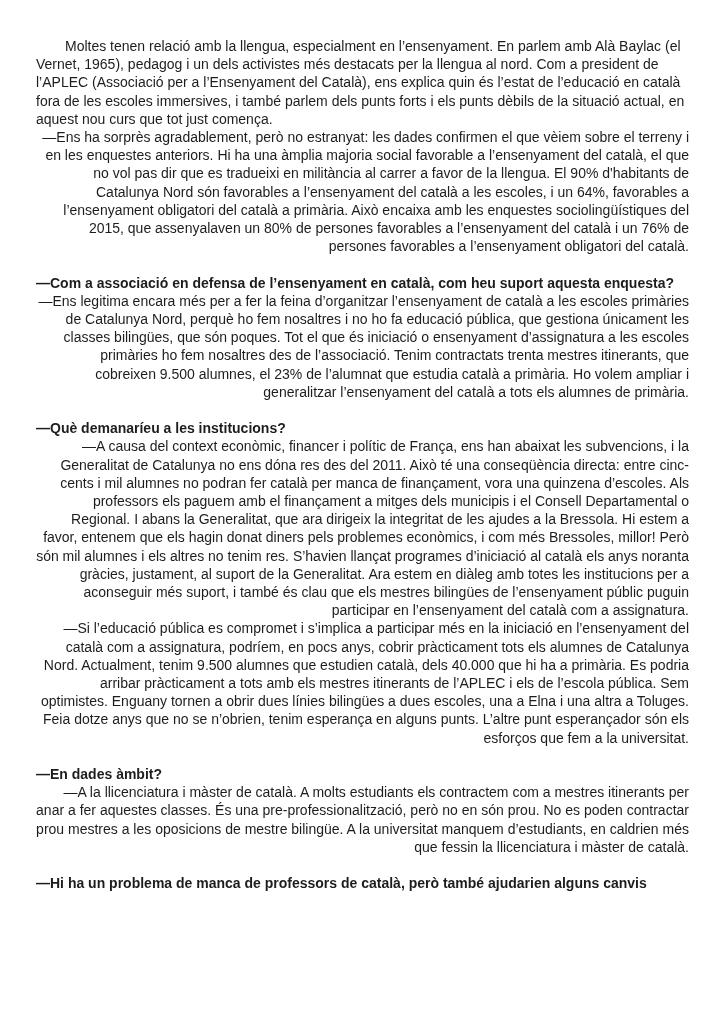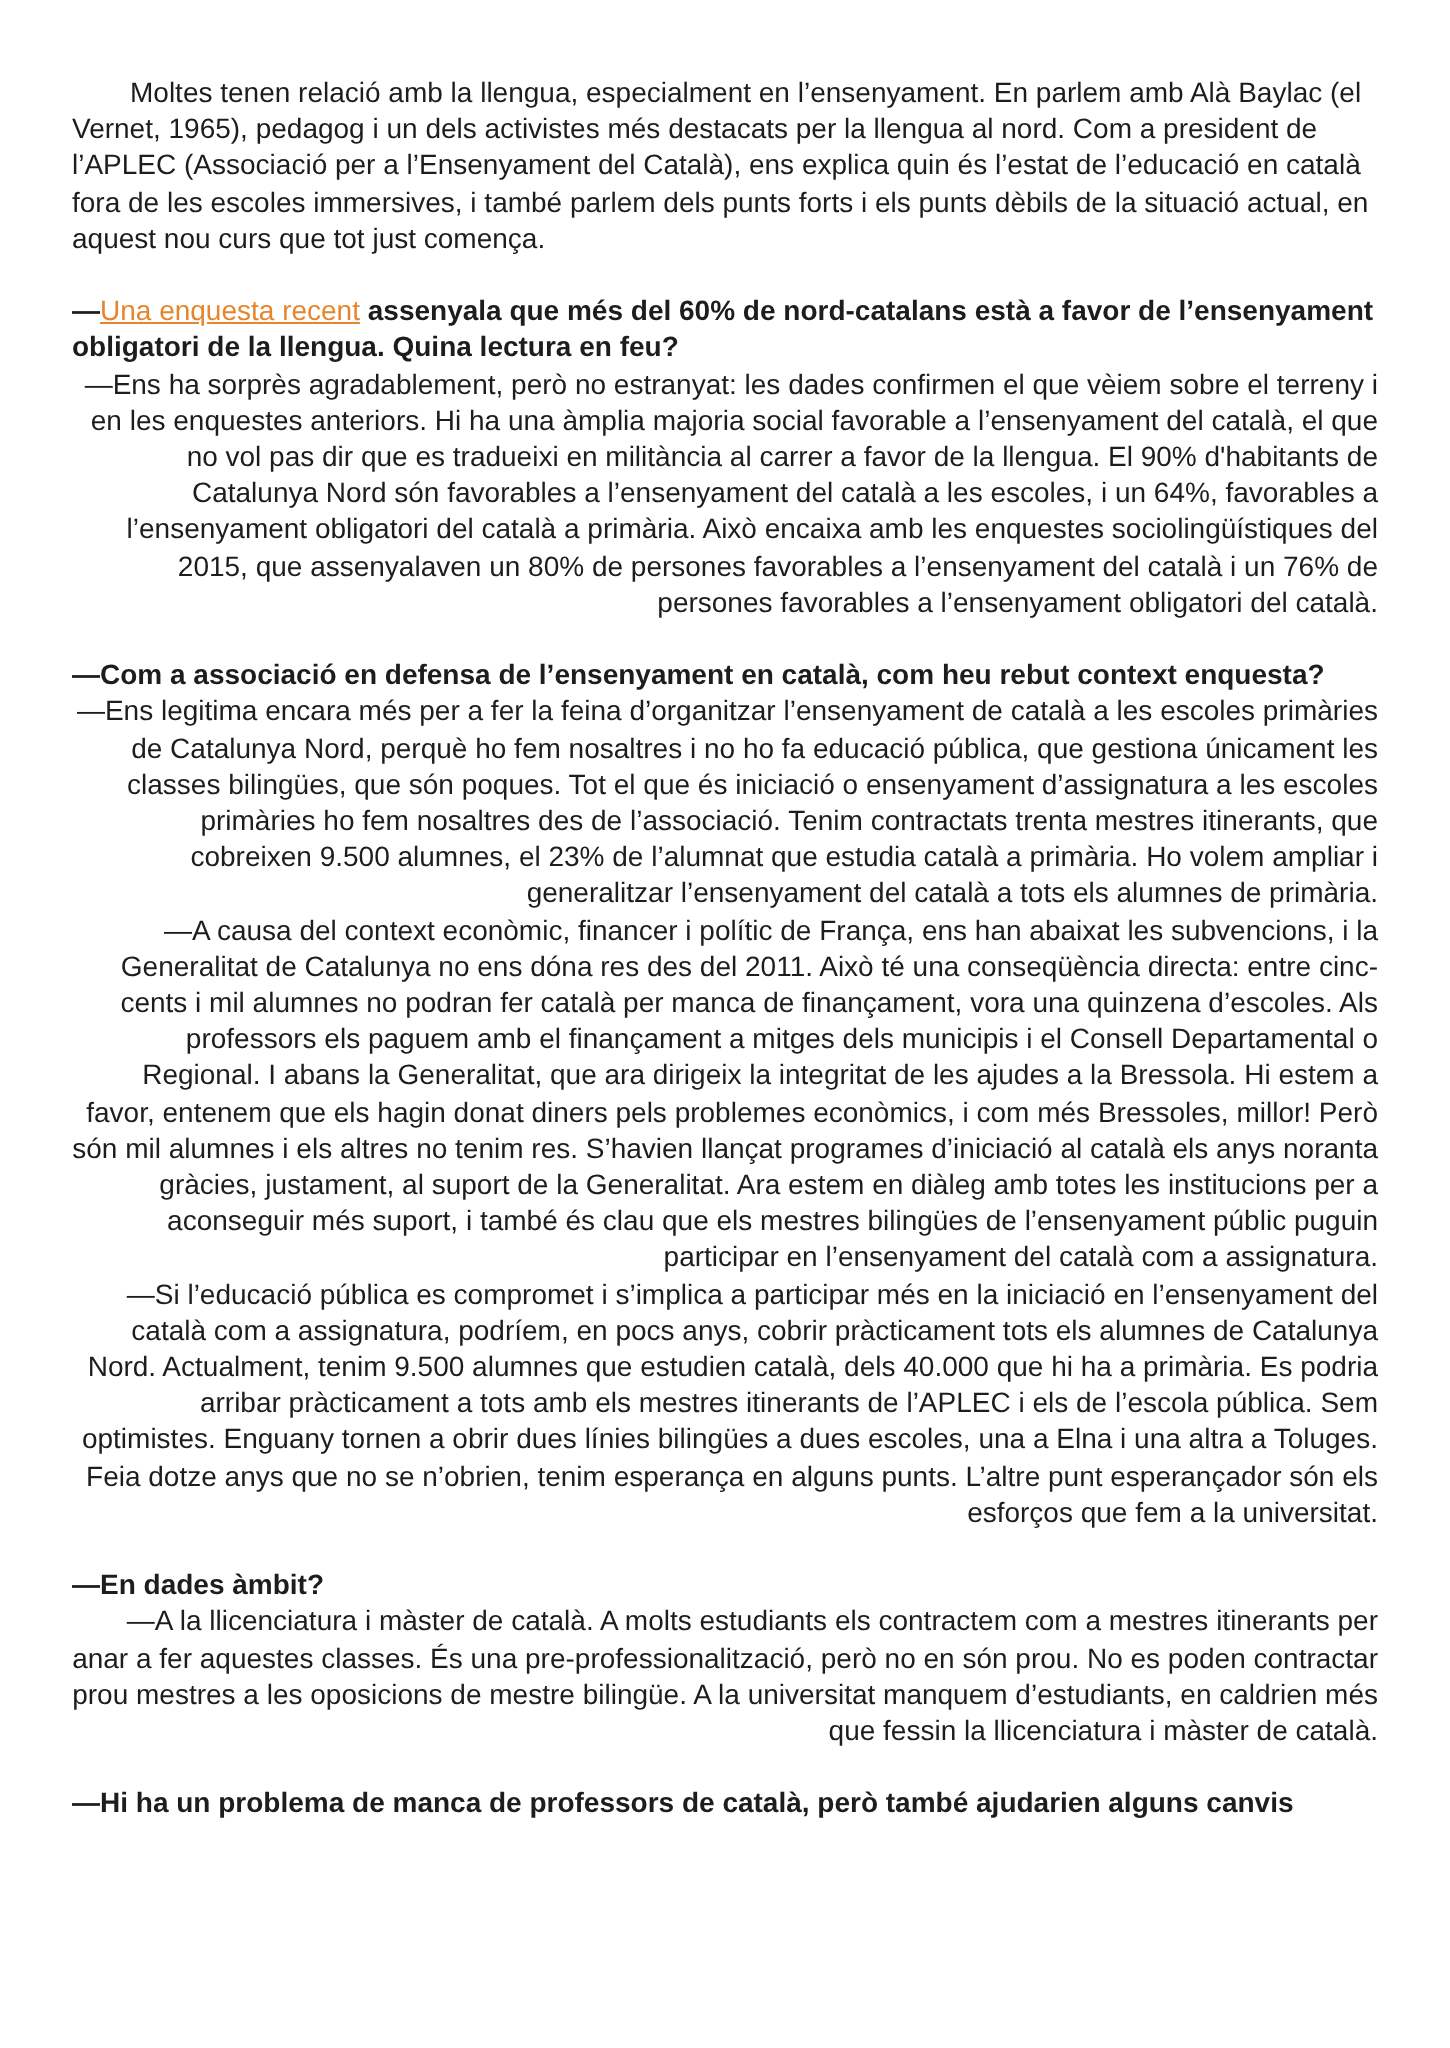--- a/index.html
+++ b/index.html
@@ -42,26 +42,26 @@
     cursor: pointer;
   }
 </style>
 </head>
 <body>
 
 <div class="page">
 
   <p class="intro">Moltes tenen relació amb la llengua, especialment en l’ensenyament. En parlem amb Alà Baylac (el Vernet, 1965), pedagog i un dels activistes més destacats per la llengua al nord. Com a president de l’APLEC (Associació per a l’Ensenyament del Català), ens explica quin és l’estat de l’educació en català fora de les escoles immersives, i també parlem dels punts forts i els punts dèbils de la situació actual, en aquest nou curs que tot just comença.</p>
 
-  <p class="question"><span>—</span><a class="inline-link">Una enquesta recent</a><span> assenyala que més del 60% de nord-catalans està a favor de l’ensenyament obligatori de la llengua. Quina lectura en feu?</span></p>
   <p class="answer">—Ens ha sorprès agradablement, però no estranyat: les dades confirmen el que vèiem sobre el terreny i en les enquestes anteriors. Hi ha una àmplia majoria social favorable a l’ensenyament del català, el que no vol pas dir que es tradueixi en militància al carrer a favor de la llengua. El 90% d'habitants de Catalunya Nord són favorables a l’ensenyament del català a les escoles, i un 64%, favorables a l’ensenyament obligatori del català a primària. Això encaixa amb les enquestes sociolingüístiques del 2015, que assenyalaven un 80% de persones favorables a l’ensenyament del català i un 76% de persones favorables a l’ensenyament obligatori del català.</p>
 
-  <p class="question">—Com a associació en defensa de l’ensenyament en català, com heu rebut context enquesta?</p>
+  <p class="question">—Com a associació en defensa de l’ensenyament en català, com heu suport aquesta enquesta?</p>
   <p class="answer">—Ens legitima encara més per a fer la feina d’organitzar l’ensenyament de català a les escoles primàries de Catalunya Nord, perquè ho fem nosaltres i no ho fa educació pública, que gestiona únicament les classes bilingües, que són poques. Tot el que és iniciació o ensenyament d’assignatura a les escoles primàries ho fem nosaltres des de l’associació. Tenim contractats trenta mestres itinerants, que cobreixen 9.500 alumnes, el 23% de l’alumnat que estudia català a primària. Ho volem ampliar i generalitzar l’ensenyament del català a tots els alumnes de primària.</p>
 
+  <p class="question">—Què demanaríeu a les institucions?</p>
   <p class="answer">—A causa del context econòmic, financer i polític de França, ens han abaixat les subvencions, i la Generalitat de Catalunya no ens dóna res des del 2011. Això té una conseqüència directa: entre cinc-cents i mil alumnes no podran fer català per manca de finançament, vora una quinzena d’escoles. Als professors els paguem amb el finançament a mitges dels municipis i el Consell Departamental o Regional. I abans la Generalitat, que ara dirigeix la integritat de les ajudes a la Bressola. Hi estem a favor, entenem que els hagin donat diners pels problemes econòmics, i com més Bressoles, millor! Però són mil alumnes i els altres no tenim res. S’havien llançat programes d’iniciació al català els anys noranta gràcies, justament, al suport de la Generalitat. Ara estem en diàleg amb totes les institucions per a aconseguir més suport, i també és clau que els mestres bilingües de l’ensenyament públic puguin participar en l’ensenyament del català com a assignatura.</p>
 
   <p class="answer">—Si l’educació pública es compromet i s’implica a participar més en la iniciació en l’ensenyament del català com a assignatura, podríem, en pocs anys, cobrir pràcticament tots els alumnes de Catalunya Nord. Actualment, tenim 9.500 alumnes que estudien català, dels 40.000 que hi ha a primària. Es podria arribar pràcticament a tots amb els mestres itinerants de l’APLEC i els de l’escola pública. Sem optimistes. Enguany tornen a obrir dues línies bilingües a dues escoles, una a Elna i una altra a Toluges. Feia dotze anys que no se n’obrien, tenim esperança en alguns punts. L’altre punt esperançador són els esforços que fem a la universitat.</p>
 
   <p class="question">—En dades àmbit?</p>
   <p class="answer">—A la llicenciatura i màster de català. A molts estudiants els contractem com a mestres itinerants per anar a fer aquestes classes. És una pre-professionalització, però no en són prou. No es poden contractar prou mestres a les oposicions de mestre bilingüe. A la universitat manquem d’estudiants, en caldrien més que fessin la llicenciatura i màster de català.</p>
 
   <p class="question">—Hi ha un problema de manca de professors de català, però també ajudarien alguns canvis</p>
 
 </div>

